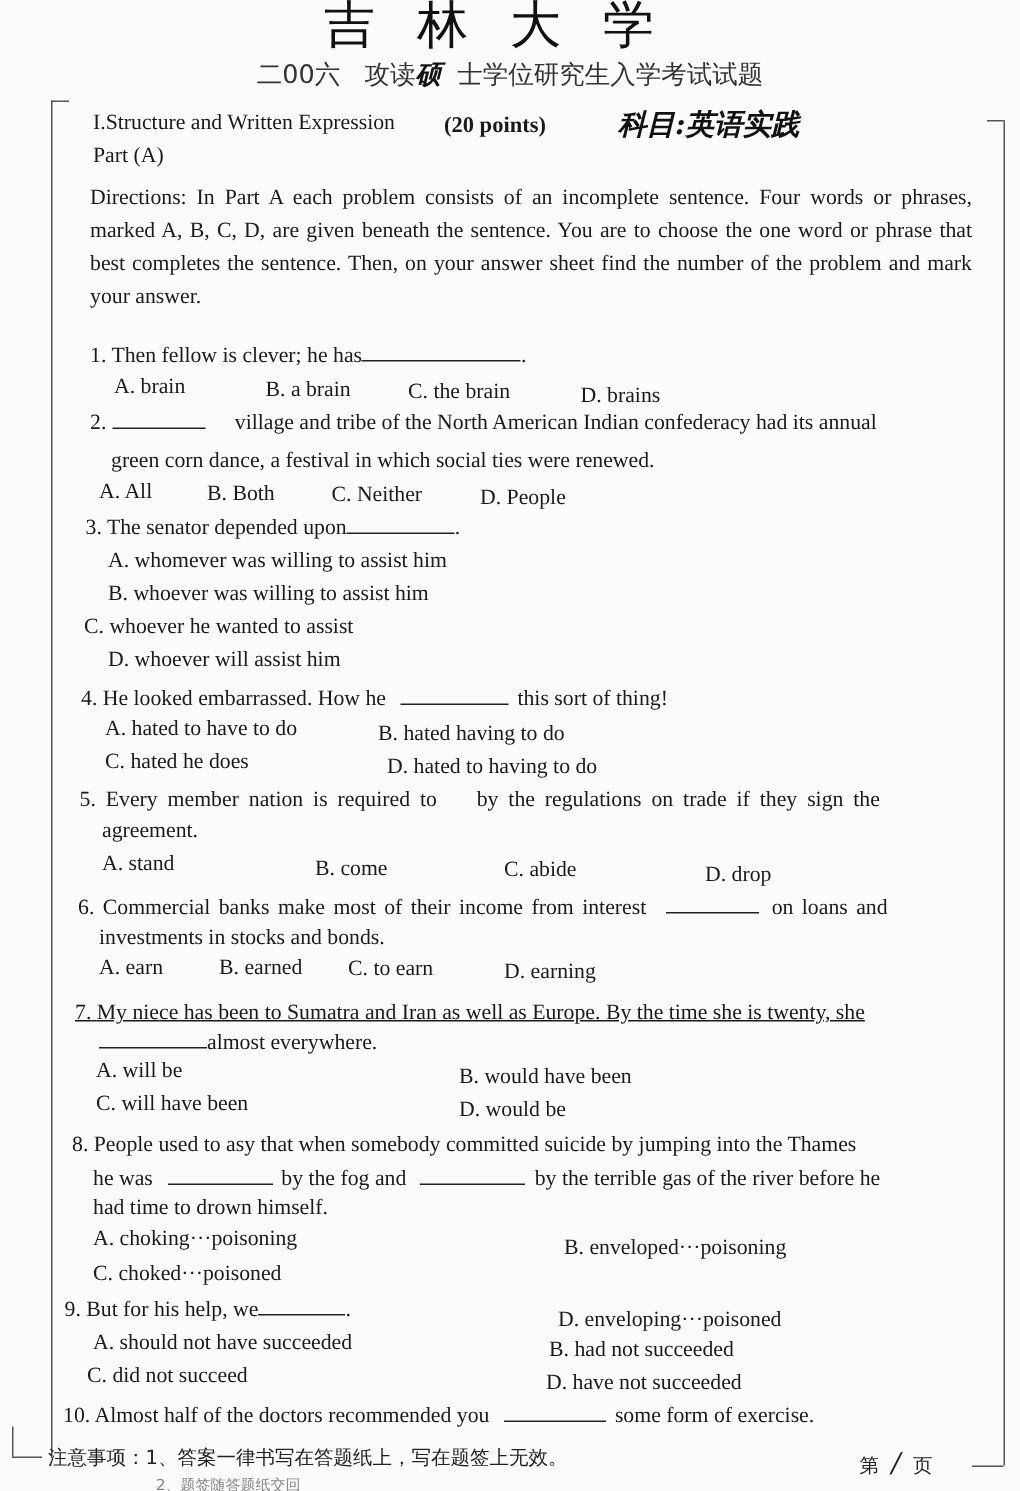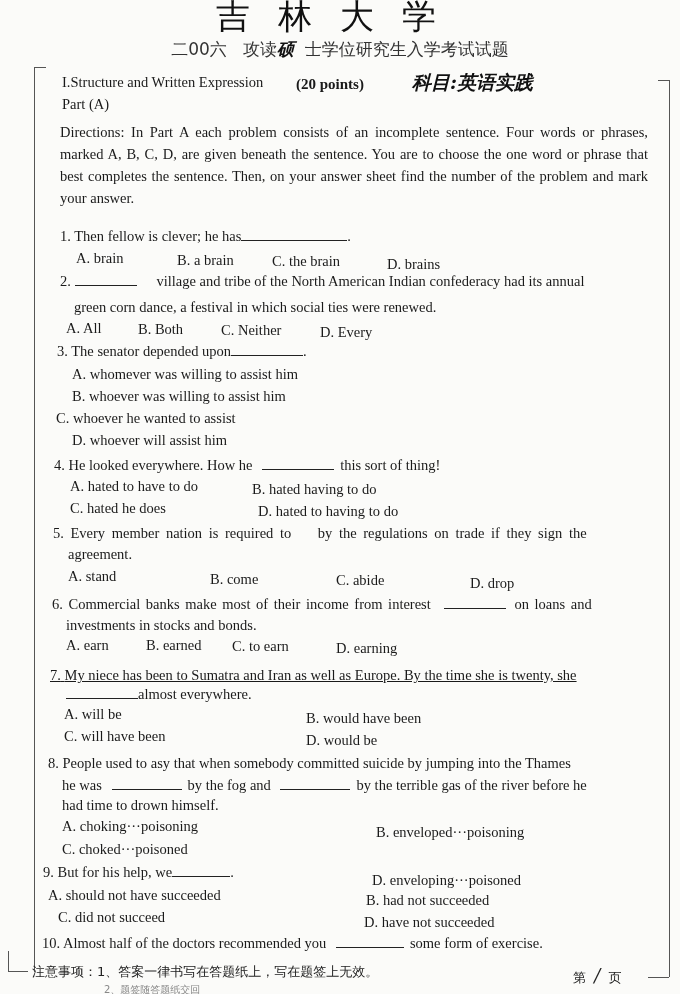--- a/index.html
+++ b/index.html
@@ -71,32 +71,32 @@
 <div class="abs t" style="left:272px; top:253px;">C. the brain</div>
 <div class="abs t" style="left:372px; top:256px;margin-left:15px;">D. brains</div>
 
 <div class="abs t" style="left:60px; top:273px;">
   <span>2.</span> <span class="blank" style="width:62px; margin-right:20px;"></span><span>village and tribe of the North American Indian confederacy had its annual</span>
 </div>
 <div class="abs t" style="left:74px; top:299px;">green corn dance, a festival in which social ties were renewed.</div>
 <div class="abs t" style="left:66px; top:320px;">A. All</div>
 <div class="abs t" style="left:138px; top:321px;">B. Both</div>
 <div class="abs t" style="left:221px; top:322px;">C. Neither</div>
-<div class="abs t" style="left:320px; top:324px;">D. Every</div>
+<div class="abs t" style="left:320px; top:324px;">D. People</div>
 
 <div class="abs t" style="left:57px; top:343px;">
   <span>3.</span> <span>The senator depended upon</span><span class="blank" style="width:72px"></span><span>.</span>
 </div>
 <div class="abs t" style="left:72px; top:366px;">A. whomever was willing to assist him</div>
 <div class="abs t" style="left:72px; top:388px;">B. whoever was willing to assist him</div>
 <div class="abs t" style="left:56px; top:410px;">C. whoever he wanted to assist</div>
 <div class="abs t" style="left:72px; top:432px;">D. whoever will assist him</div>
 
 <div class="abs t" style="left:54px; top:457px;">
-  <span>4.</span> <span>He looked everywhere. How he</span> <span class="blank" style="width:72px; margin:0 6px;"></span><span>this sort of thing!</span>
+  <span>4.</span> <span>He looked embarrassed. How he</span> <span class="blank" style="width:72px; margin:0 6px;"></span><span>this sort of thing!</span>
 </div>
 <div class="abs t" style="left:70px; top:478px;">A. hated to have to do</div>
 <div class="abs t" style="left:252px; top:481px;">B. hated having to do</div>
 <div class="abs t" style="left:70px; top:500px;">C. hated he does</div>
 <div class="abs t" style="left:258px; top:503px;">D. hated to having to do</div>
 
 <div class="abs t" style="left:53px; top:525px; word-spacing:3px;">
   <span>5.</span> <span>Every member nation is required to</span>&nbsp;&nbsp;&nbsp;&nbsp;<span>by the regulations on trade if they sign the</span>
 </div>
 <div class="abs t" style="left:68px; top:546px;">agreement.</div>
@@ -133,21 +133,21 @@
 </div>
 <div class="abs t" style="left:62px; top:797px;">had time to drown himself.</div>
 <div class="abs t" style="left:62px; top:818px;">A. choking···poisoning</div>
 <div class="abs t" style="left:376px; top:824px;">B. enveloped···poisoning</div>
 <div class="abs t" style="left:62px; top:841px;">C. choked···poisoned</div>
 <div class="abs t" style="left:372px; top:847px;margin-top:25px;">D. enveloping···poisoned</div>
 
 <div class="abs t" style="left:43px; top:864px;">
   <span>9.</span> <span>But for his help, we</span><span class="blank" style="width:58px"></span><span>.</span>
 </div>
-<div class="abs t" style="left:48px; top:887px;">A. should not have succeeded</div>
+<div class="abs t" style="left:62px; top:887px;">A. should not have succeeded</div>
 <div class="abs t" style="left:366px; top:892px;">B. had not succeeded</div>
 <div class="abs t" style="left:58px; top:909px;">C. did not succeed</div>
 <div class="abs t" style="left:364px; top:914px;">D. have not succeeded</div>
 
 <div class="abs t" style="left:42px; top:935px;">
   <span>10.</span> <span>Almost half of the doctors recommended you</span> <span class="blank" style="width:68px; margin:0 6px;"></span><span>some form of exercise.</span>
 </div>
 
 <div class="abs foot" style="left:32px; top:963px;">注意事项：1、答案一律书写在答题纸上，写在题签上无效。</div>
 <div class="abs foot2" style="left:104px; top:983px;">2、题签随答题纸交回</div>

